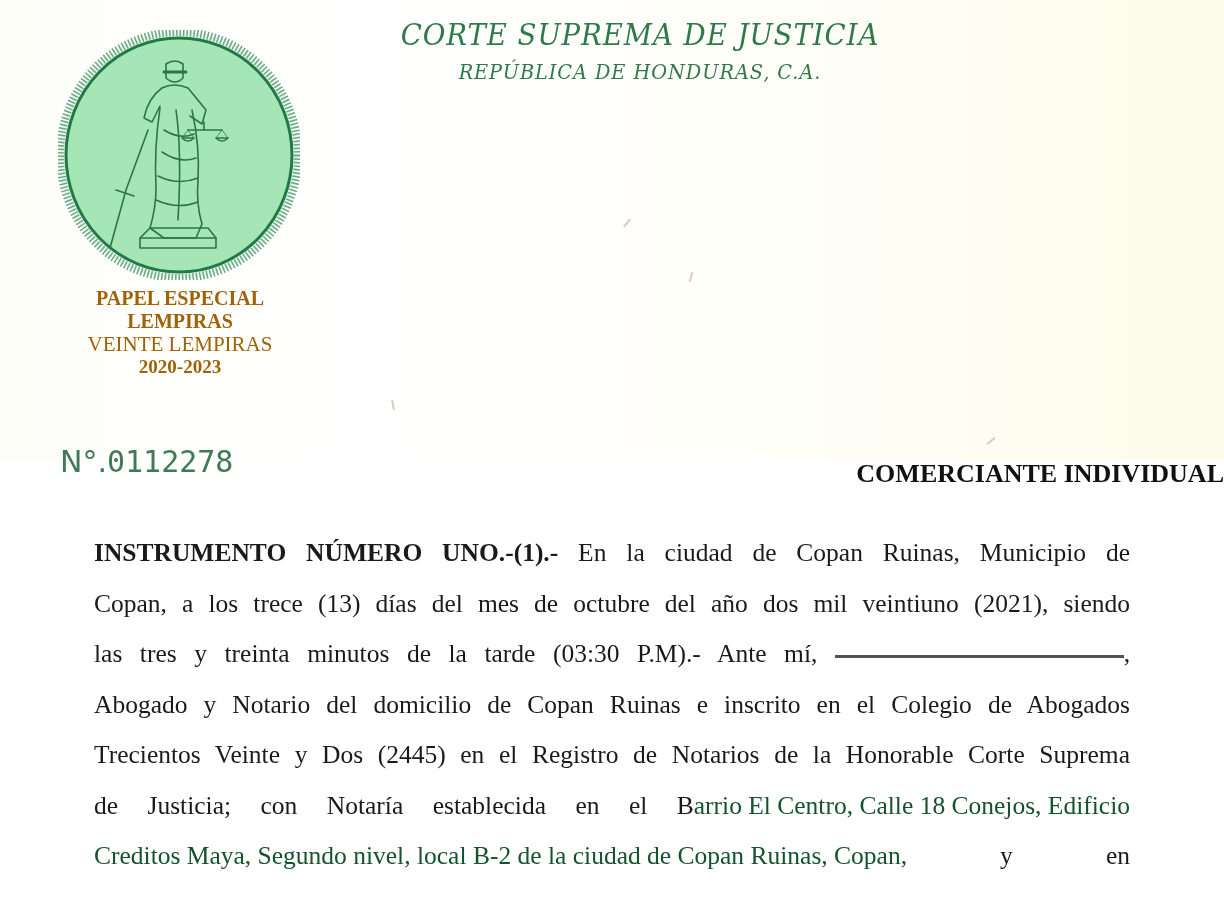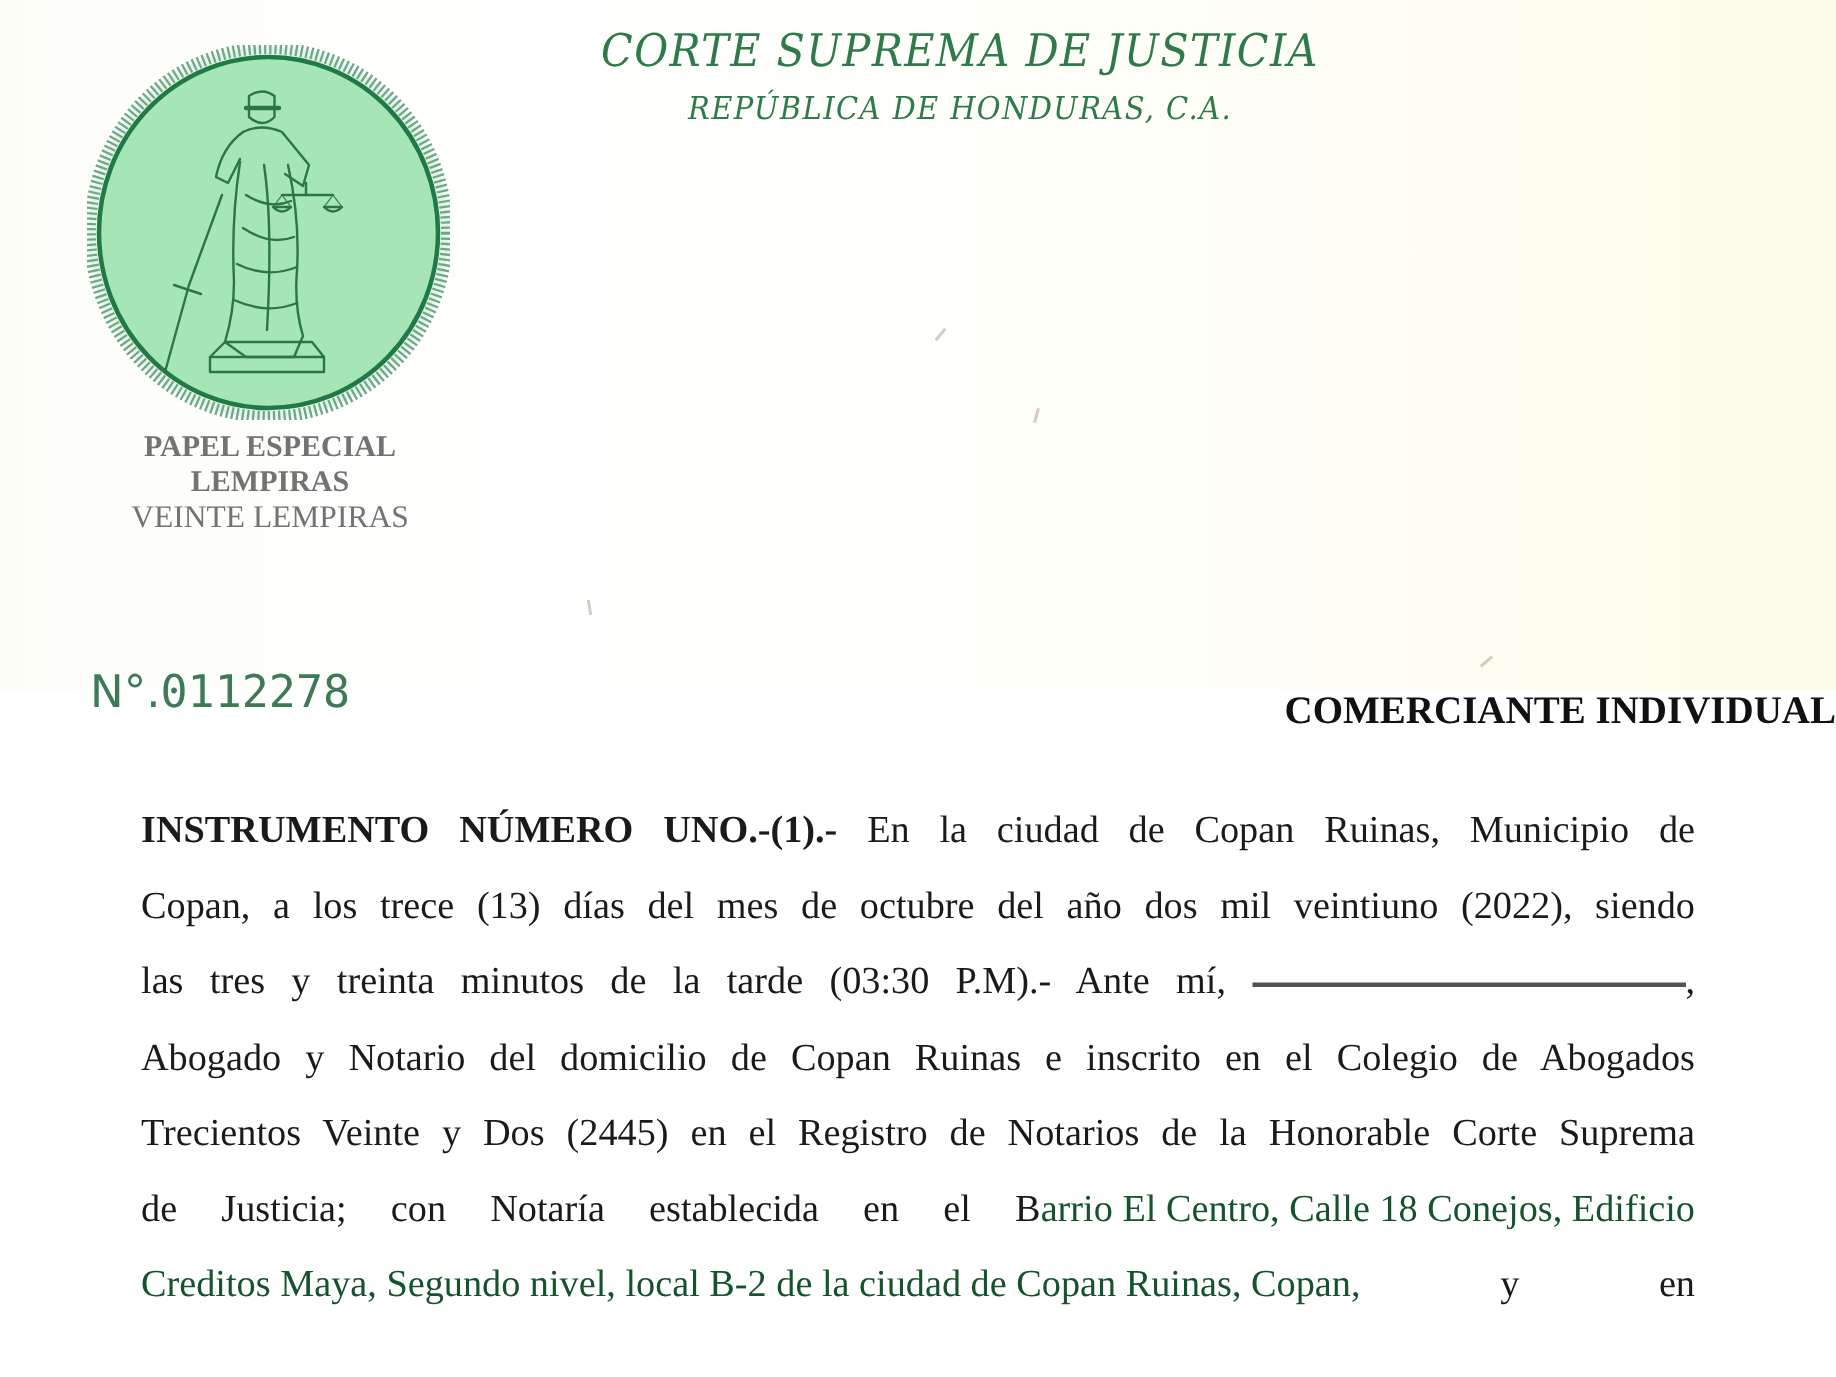--- a/index.html
+++ b/index.html
@@ -56,21 +56,21 @@
     letter-spacing: 1px;
     line-height: 1;
     transform: scaleX(0.92);
   }
   .paper-label {
     position: absolute;
     left: 50px;
     top: 288px;
     width: 260px;
     text-align: center;
-    color: #737373;
+    color: #a16207;
     font-family: "Liberation Serif", serif;
     line-height: 1;
   }
   .paper-label .l1 { font-size: 20px; font-weight: bold; height: 23px; }
   .paper-label .l2 { font-size: 20px; font-weight: bold; height: 23px; }
   .paper-label .l3 { font-size: 21px; font-weight: normal; height: 23px; }
   .paper-label .l4 { font-size: 19px; font-weight: bold; height: 23px; }
 
   .serial {
     position: absolute;
@@ -177,34 +177,35 @@
   </svg>
 </div>
 
 <div class="court-title">CORTE SUPREMA DE JUSTICIA</div>
 <div class="court-subtitle">REPÚBLICA DE HONDURAS, C.A.</div>
 
 <div class="paper-label">
   <div class="l1">PAPEL ESPECIAL</div>
   <div class="l2">LEMPIRAS</div>
   <div class="l3">VEINTE LEMPIRAS</div>
+  <div class="l4">2020-2023</div>
 </div>
 
 <div class="serial">
   <span class="prefix">N°.</span><span>0112278</span>
 </div>
 
 <div class="scribble" style="left:622px;top:222px;transform:rotate(-50deg);"></div>
 <div class="scribble" style="left:686px;top:276px;transform:rotate(-75deg);"></div>
 <div class="scribble" style="left:388px;top:404px;transform:rotate(80deg);"></div>
 <div class="scribble" style="left:986px;top:440px;transform:rotate(-40deg);"></div>
 
 <div class="doc-heading">COMERCIANTE INDIVIDUAL</div>
 
 <div class="body-text">
   <span class="line"><span class="bold">INSTRUMENTO NÚMERO UNO.-(1).-</span><span> En la ciudad de Copan Ruinas, Municipio de</span></span>
-  <span class="line">Copan, a los trece (13) días del mes de octubre del año dos mil veintiuno (2022), siendo</span>
+  <span class="line">Copan, a los trece (13) días del mes de octubre del año dos mil veintiuno (2021), siendo</span>
   <span class="line"><span>las tres y treinta minutos de la tarde (03:30 P.M).- Ante mí, </span><span class="redacted">JUAN JOSE SANABRIA</span><span>,</span></span>
   <span class="line">Abogado y Notario del domicilio de Copan Ruinas e inscrito en el Colegio de Abogados</span>
   <span class="line">Trecientos Veinte y Dos (2445) en el Registro de Notarios de la Honorable Corte Suprema</span>
   <span class="line"><span>de Justicia; con Notaría establecida en el B</span><span class="partial-line" style="display:inline-block;">arrio El Centro, Calle 18 Conejos, Edificio</span></span>
   <span class="line"><span class="partial-line" style="display:inline-block;">Creditos Maya, Segundo nivel, local B-2 de la ciudad de Copan Ruinas, Copan,</span><span> y en</span></span>
 </div>
 
 </body></html>

